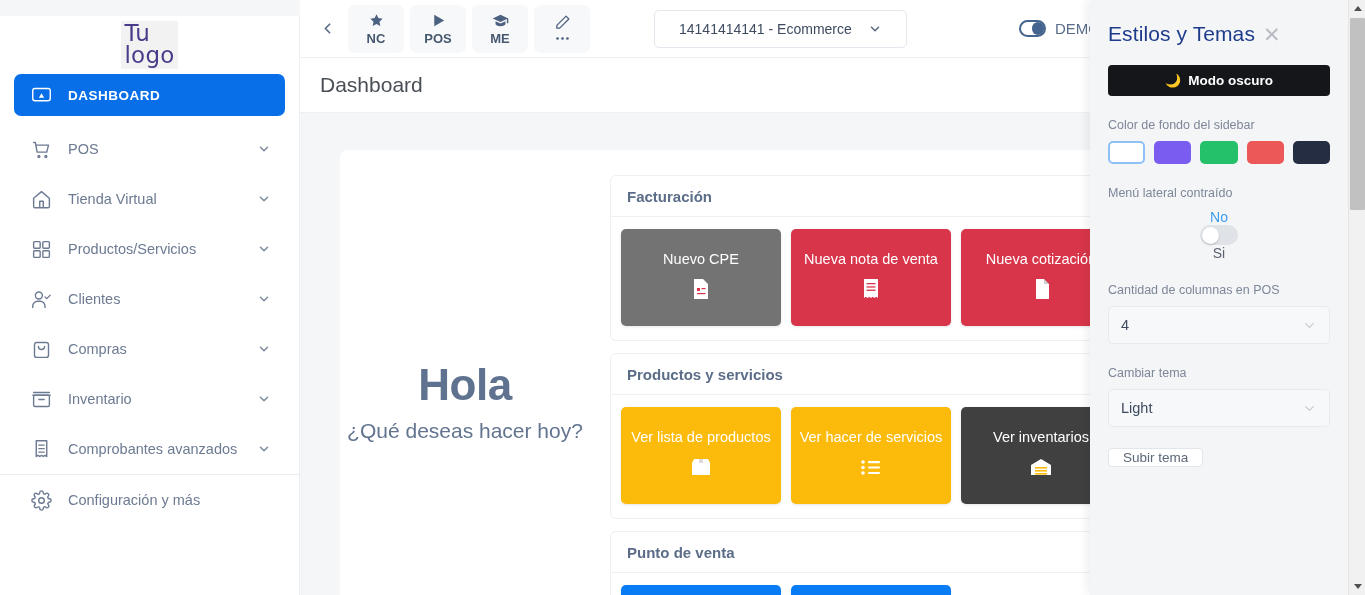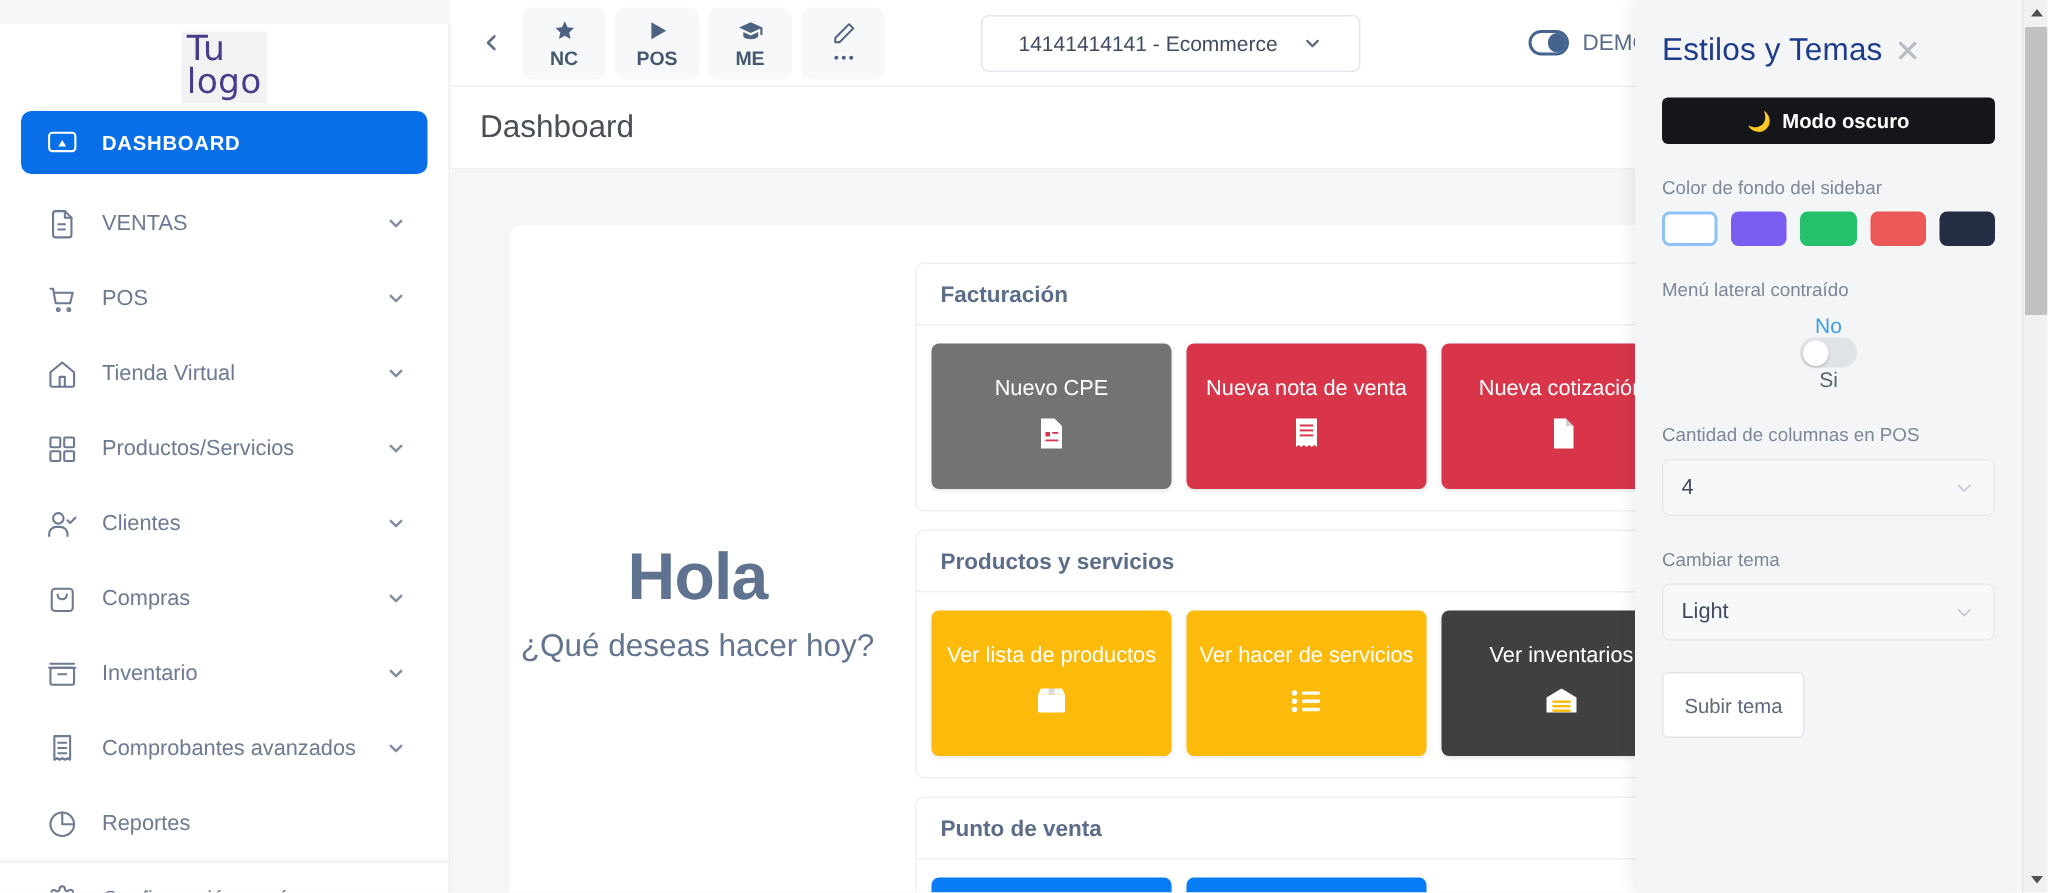--- a/index.html
+++ b/index.html
@@ -205,21 +205,21 @@
   }
   .p-select {
     height: 38px; width: 100%;
     background: #f7f8f9; border: 1px solid #e8eaee; border-radius: 5px;
     display: flex; align-items: center; padding: 0 12px;
     color: #3e4b60; font-size: 14.5px; cursor: pointer;
   }
   .p-select .v { flex: 1; }
   .p-select .cv { color: #c7cbd3; }
   .upload-btn {
-    margin-top: 21px; height: 44px; padding: 0 14px;
+    margin-top: 21px; height: 19px; padding: 0 14px;
     background: #fff; border: 1px solid #e2e5ea; border-radius: 4px;
     color: #5d6879; font-size: 13.5px; cursor: pointer;
     display: inline-flex; align-items: center;
     font-family: "Liberation Sans", sans-serif;
   }
 
   
   #scrollbar {
     position: absolute; right: 0; top: 0; width: 17px; height: 595px;
     background: #f1f1f1; border-left: 1px solid #e4e4e4; z-index: 9;
@@ -257,34 +257,20 @@
             <svg viewBox="0 0 24 24" fill="none" stroke="currentColor" stroke-width="1.6" stroke-linecap="round" stroke-linejoin="round">
               <rect x="2" y="4" width="20" height="14" rx="2.5"></rect>
               <path d="M12 9.5l3 5H9z" fill="currentColor" stroke="none"></path>
             </svg>
           </span>
           <span class="nav-label">DASHBOARD</span>
         </div>
         <div class="nav-item">
           <span class="nav-ico">
             <svg viewBox="0 0 24 24" fill="none" stroke="currentColor" stroke-width="1.6" stroke-linecap="round" stroke-linejoin="round">
-              <path d="M14 2H7a2 2 0 0 0-2 2v16a2 2 0 0 0 2 2h10a2 2 0 0 0 2-2V7z"></path>
-              <polyline points="14 2 14 7 19 7"></polyline>
-              <line x1="9" y1="12" x2="14" y2="12"></line>
-              <line x1="9" y1="16" x2="14" y2="16"></line>
-            </svg>
-          </span>
-          <span class="nav-label">VENTAS</span>
-          <svg class="nav-chev" viewBox="0 0 24 24" fill="none" stroke="currentColor" stroke-width="2.8" stroke-linecap="round" stroke-linejoin="round">
-            <polyline points="6 9 12 15 18 9"></polyline>
-          </svg>
-        </div>
-        <div class="nav-item">
-          <span class="nav-ico">
-            <svg viewBox="0 0 24 24" fill="none" stroke="currentColor" stroke-width="1.6" stroke-linecap="round" stroke-linejoin="round">
               <circle cx="9" cy="20" r="1.1"></circle>
               <circle cx="17" cy="20" r="1.1"></circle>
               <path d="M3 4h2l2 11h11l2-8H6"></path>
             </svg>
           </span>
           <span class="nav-label">POS</span>
           <svg class="nav-chev" viewBox="0 0 24 24" fill="none" stroke="currentColor" stroke-width="2.8" stroke-linecap="round" stroke-linejoin="round">
             <polyline points="6 9 12 15 18 9"></polyline>
           </svg>
         </div>
@@ -359,29 +345,20 @@
               <path d="M6 2h12v18l-2-1.3-2 1.3-2-1.3-2 1.3-2-1.3L6 20z"></path>
               <line x1="9" y1="7" x2="15" y2="7"></line>
               <line x1="9" y1="11" x2="15" y2="11"></line>
               <line x1="9" y1="15" x2="15" y2="15"></line>
             </svg>
           </span>
           <span class="nav-label">Comprobantes avanzados</span>
           <svg class="nav-chev" viewBox="0 0 24 24" fill="none" stroke="currentColor" stroke-width="2.8" stroke-linecap="round" stroke-linejoin="round">
             <polyline points="6 9 12 15 18 9"></polyline>
           </svg>
-        </div>
-        <div class="nav-item">
-          <span class="nav-ico">
-            <svg viewBox="0 0 24 24" fill="none" stroke="currentColor" stroke-width="1.6" stroke-linecap="round" stroke-linejoin="round">
-              <path d="M21 12a9 9 0 1 1-9-9"></path>
-              <path d="M12 3a9 9 0 0 1 9 9h-9z"></path>
-            </svg>
-          </span>
-          <span class="nav-label">Reportes</span>
         </div>
         <div class="nav-sep"></div>
         <div class="nav-item">
           <span class="nav-ico">
             <svg viewBox="0 0 24 24" fill="none" stroke="currentColor" stroke-width="1.6" stroke-linecap="round" stroke-linejoin="round">
               <circle cx="12" cy="12" r="3.2"></circle>
               <path d="M19.4 15a1.6 1.6 0 0 0 .33 1.77l.06.06a2 2 0 1 1-2.83 2.83l-.06-.06A1.6 1.6 0 0 0 15 19.4a1.6 1.6 0 0 0-1 1.47V21a2 2 0 0 1-4 0v-.09A1.6 1.6 0 0 0 9 19.4a1.6 1.6 0 0 0-1.77.33l-.06.06a2 2 0 1 1-2.83-2.83l.06-.06A1.6 1.6 0 0 0 4.6 15a1.6 1.6 0 0 0-1.47-1H3a2 2 0 0 1 0-4h.09A1.6 1.6 0 0 0 4.6 9a1.6 1.6 0 0 0-.33-1.77l-.06-.06a2 2 0 1 1 2.83-2.83l.06.06A1.6 1.6 0 0 0 9 4.6a1.6 1.6 0 0 0 1-1.47V3a2 2 0 0 1 4 0v.09a1.6 1.6 0 0 0 1 1.47 1.6 1.6 0 0 0 1.77-.33l.06-.06a2 2 0 1 1 2.83 2.83l-.06.06A1.6 1.6 0 0 0 19.4 9a1.6 1.6 0 0 0 1.47 1H21a2 2 0 0 1 0 4h-.09a1.6 1.6 0 0 0-1.51 1z"></path>
             </svg>
           </span>
           <span class="nav-label">Configuración y más</span>

